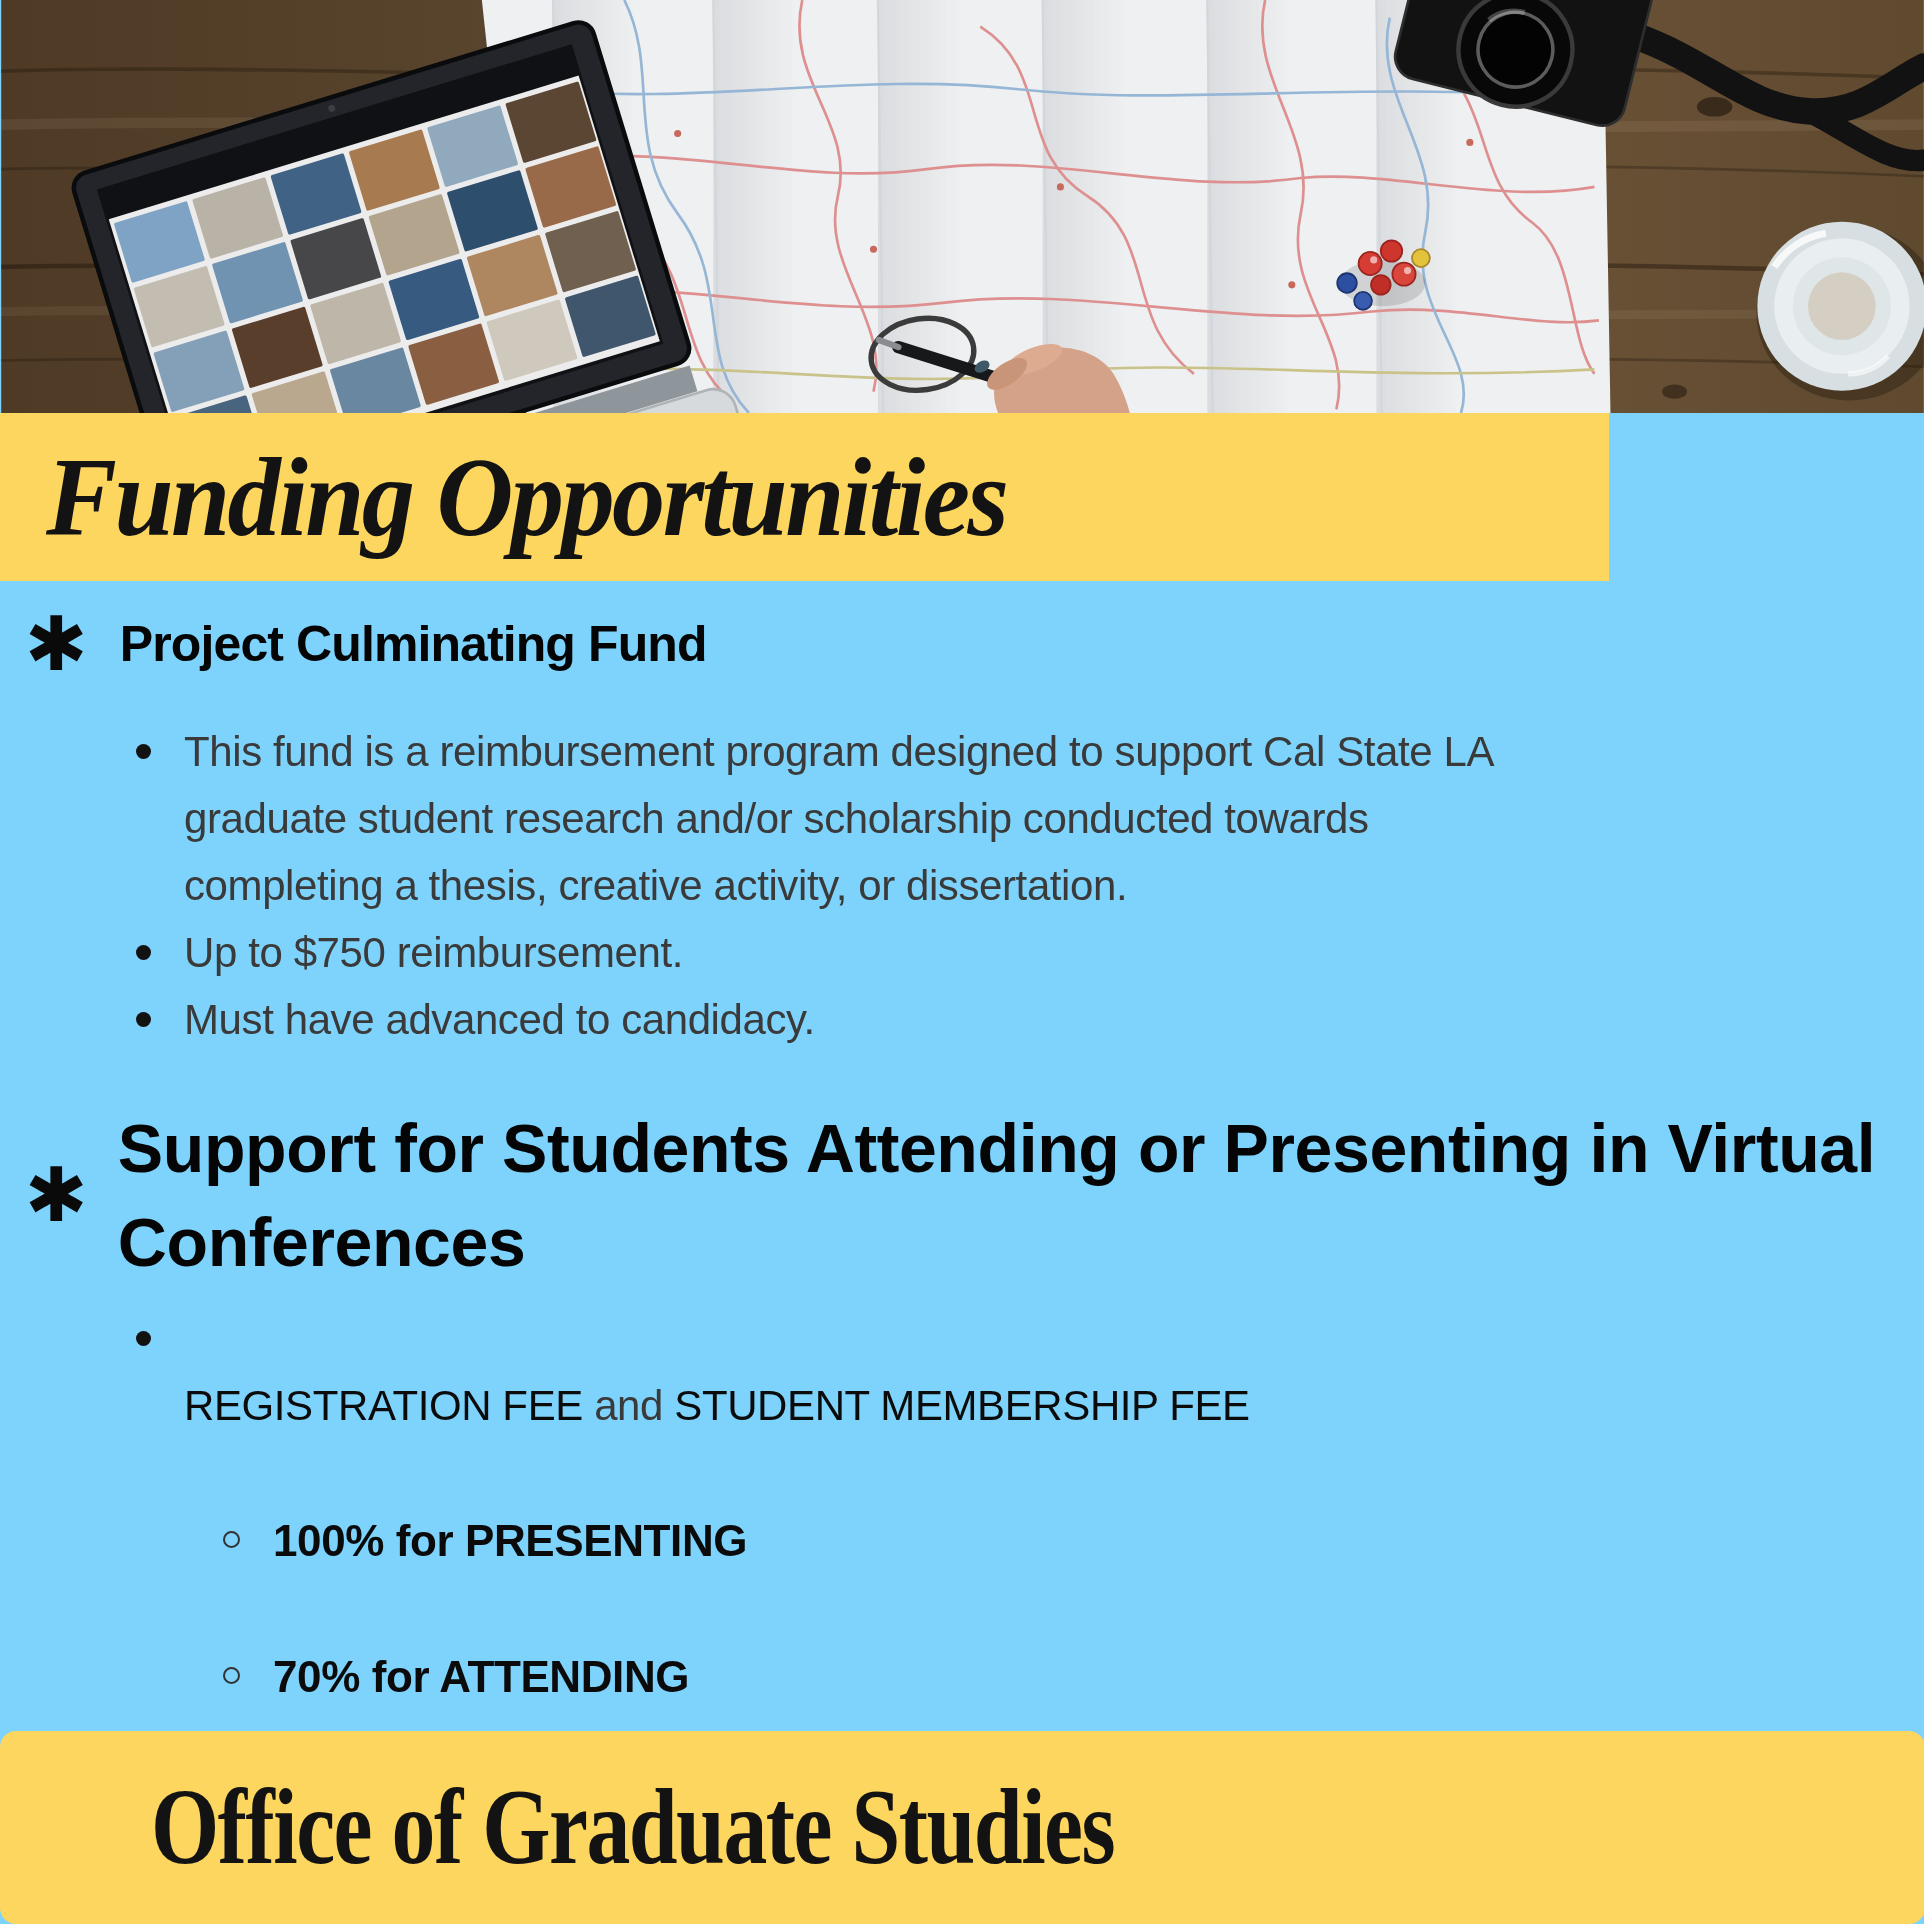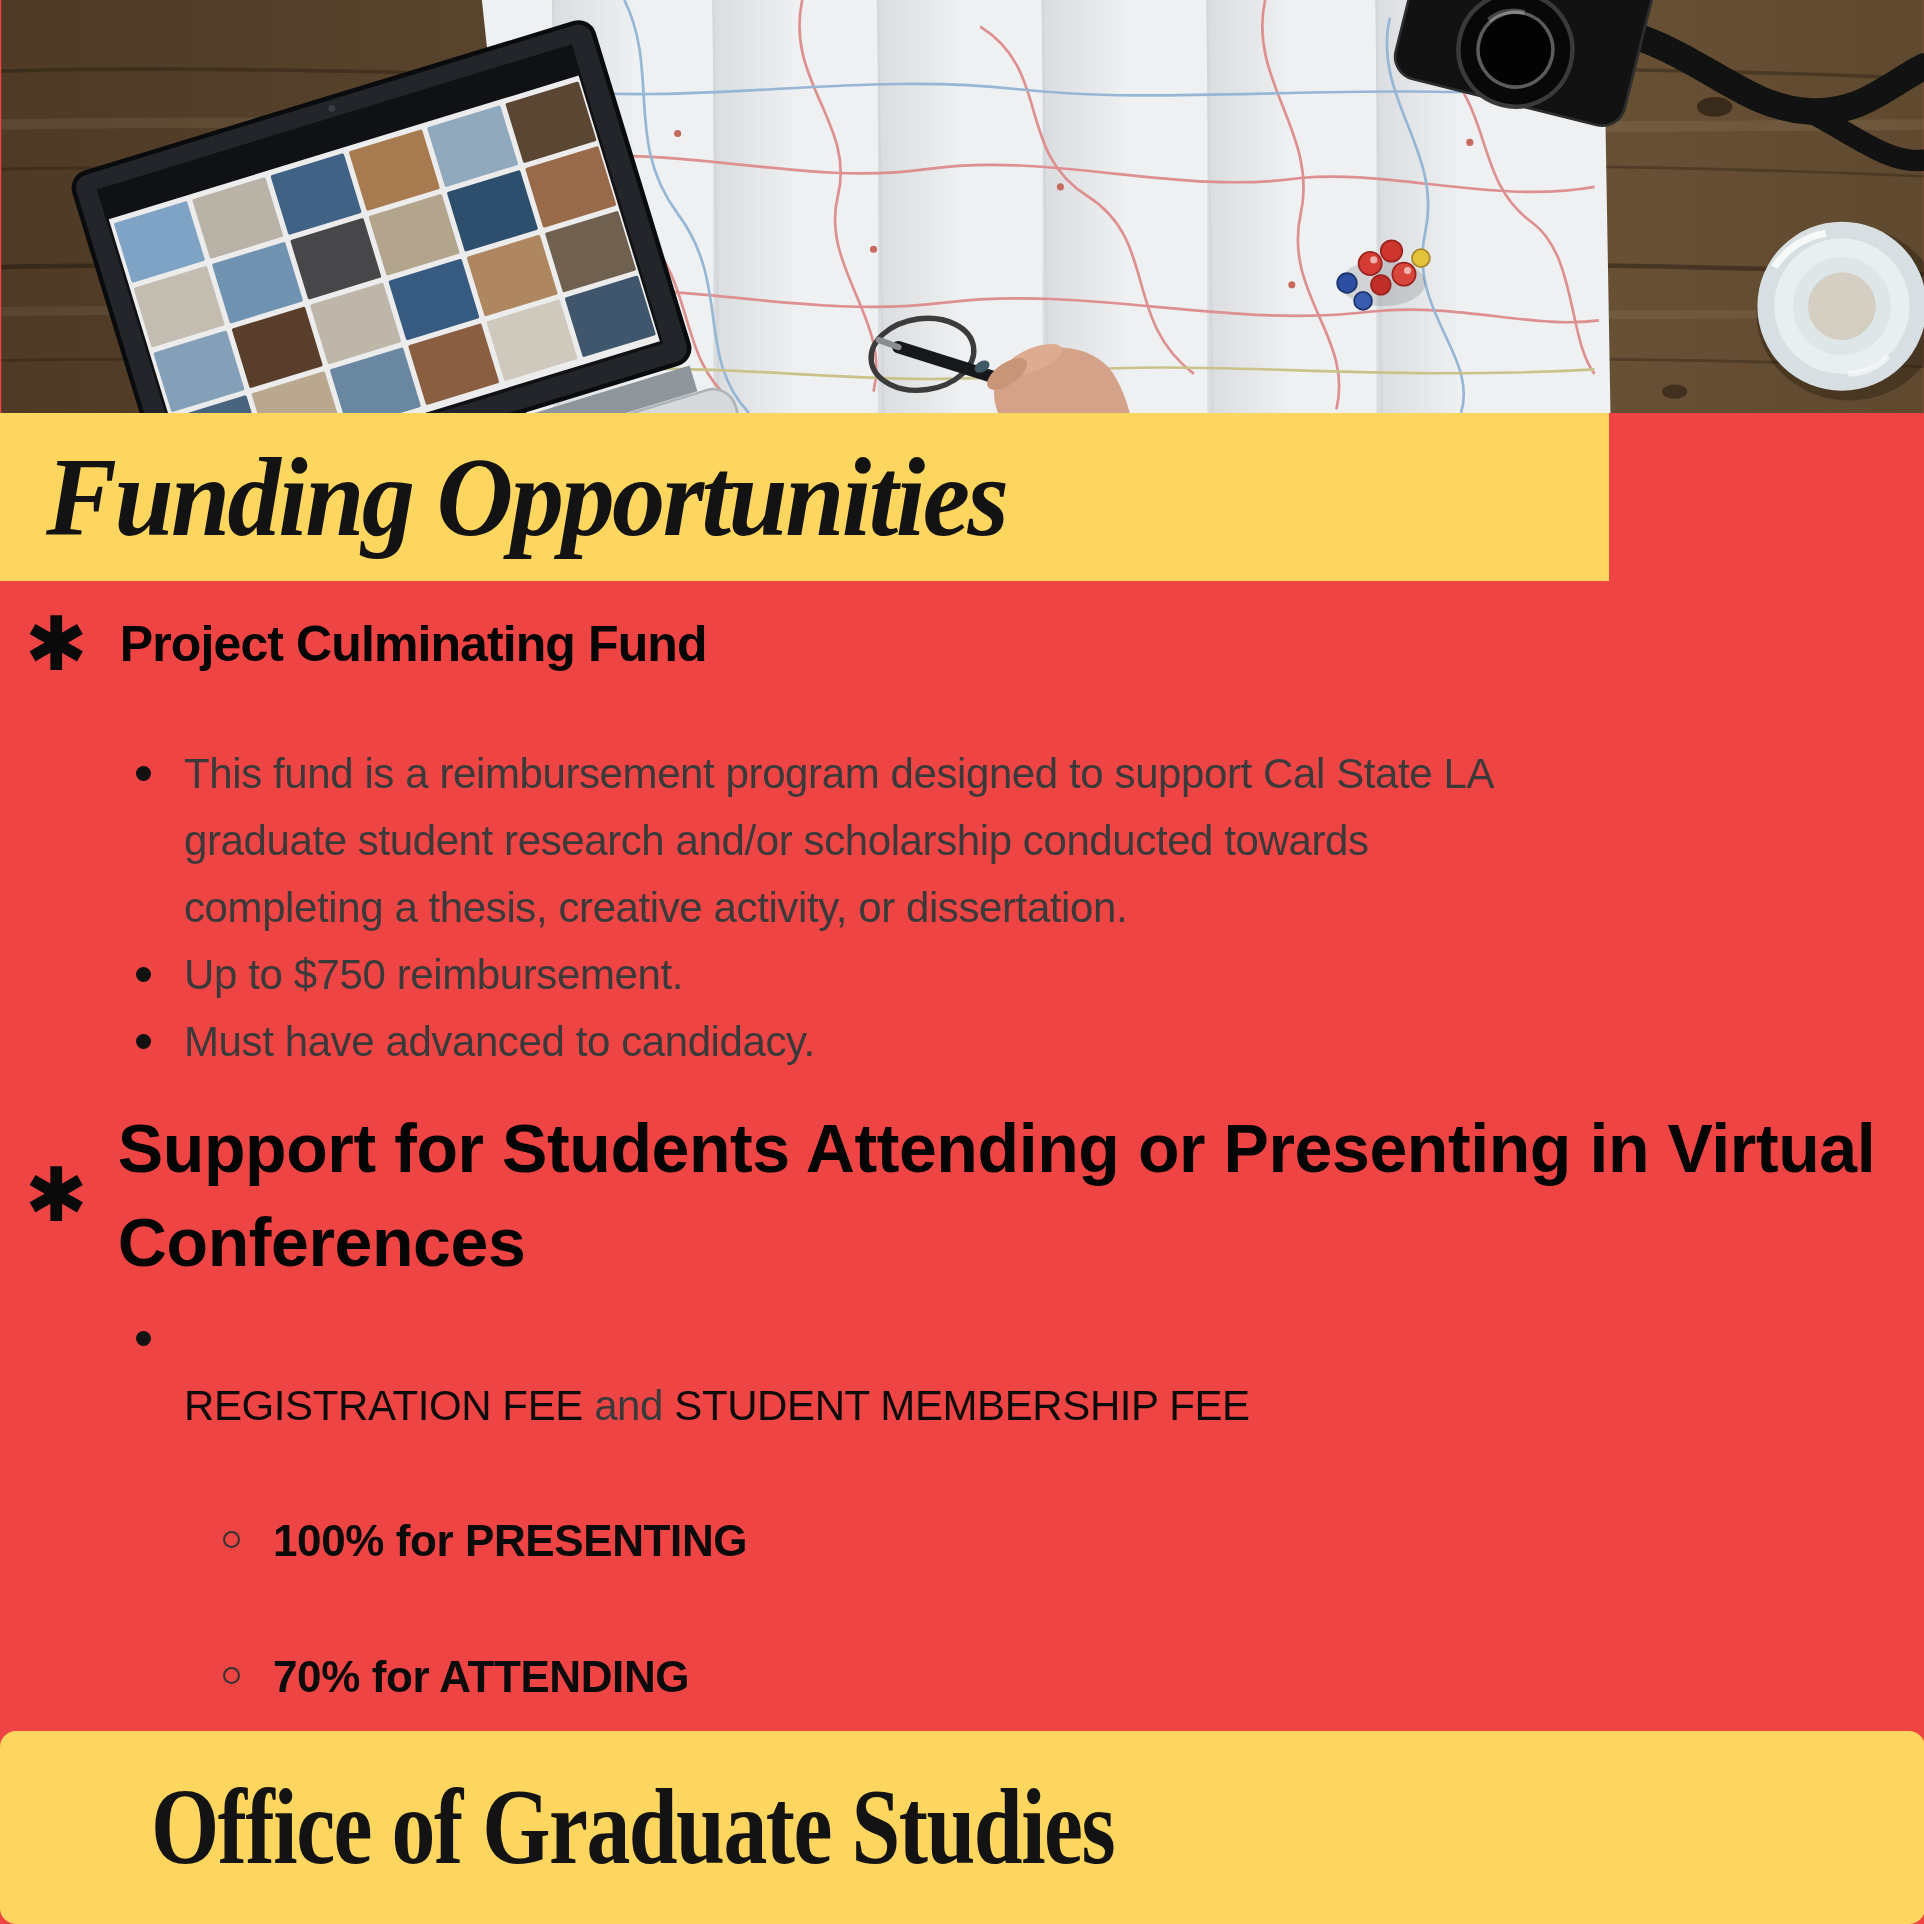--- a/index.html
+++ b/index.html
@@ -1,16 +1,16 @@
 <!DOCTYPE html>
 <html style="font-size:14.3px"><head>
 <meta charset="utf-8">
 <style>
   html,body{margin:0;padding:0;background:#ffffff;}
-  .poster{position:relative;width:1925px;height:1925px;background:#ef4444;overflow:hidden;
+  .poster{position:relative;width:1925px;height:1925px;background:#7dd3fc;overflow:hidden;
           font-family:"Liberation Sans","DejaVu Sans",sans-serif;}
   
   .photo{position:absolute;top:0;left:0;width:1925px;height:413px;overflow:hidden;}
   
   .banner-top{position:absolute;top:413px;left:0;width:1609px;height:168px;
               background:#FCD65F;display:flex;align-items:center;}
   .banner-top h1{margin:0 0 0 46px;font-family:"Liberation Serif","DejaVu Serif",serif;
                  font-style:italic;font-weight:bold;font-size:112px;letter-spacing:-2.7px;
                  color:#131313;white-space:nowrap;transform:scaleX(.95);transform-origin:0 50%;}
   .banner-bottom{position:absolute;top:1731px;left:0;width:1925px;height:193px;
@@ -23,21 +23,21 @@
   .hrow .marker{font-family:"DejaVu Sans",sans-serif;font-size:75px;line-height:75px;
                 font-weight:bold;color:#0a0a0a;}
   .hrow1{top:592px;left:25px;gap:32px;}
   .hrow1 .htxt{font-size:50px;font-weight:bold;letter-spacing:-0.9px;line-height:105px;}
   .hrow2{top:1101px;left:25px;gap:30px;}
   .hrow2 .htxt{font-size:68px;font-weight:bold;letter-spacing:-0.4px;line-height:94px;
                white-space:pre-line;}
   
   ul.blist{position:absolute;left:134px;margin:0;padding:0;list-style:none;
            font-size:42px;line-height:67px;color:#3a3a3a;letter-spacing:-0.4px;}
-  ul.blist1{top:740px;}
+  ul.blist1{top:718px;}
   ul.blist2{top:1292px;}
   ul.blist>li{position:relative;padding-left:50px;white-space:pre-line;}
   ul.blist>li::before{content:"";position:absolute;left:1.8px;top:26px;width:15px;height:15px;
                       border-radius:50%;background:#121212;}
   li.fees{margin-top:12.5px;color:#2b2b2b;}
   .b{font-weight:normal;color:#0b0b0b;}
   .plain{font-weight:normal;color:#3a3a3a;text-align:center;}
   ul.sublist{margin:0 0 0 39px;padding:0;list-style:none;font-size:44px;line-height:68px;}
   ul.sublist>li{position:relative;padding-left:50px;font-weight:bold;color:#0b0b0b;}
   ul.sublist>li::before{content:"";position:absolute;left:0;top:24px;width:13.4px;height:13.4px;

